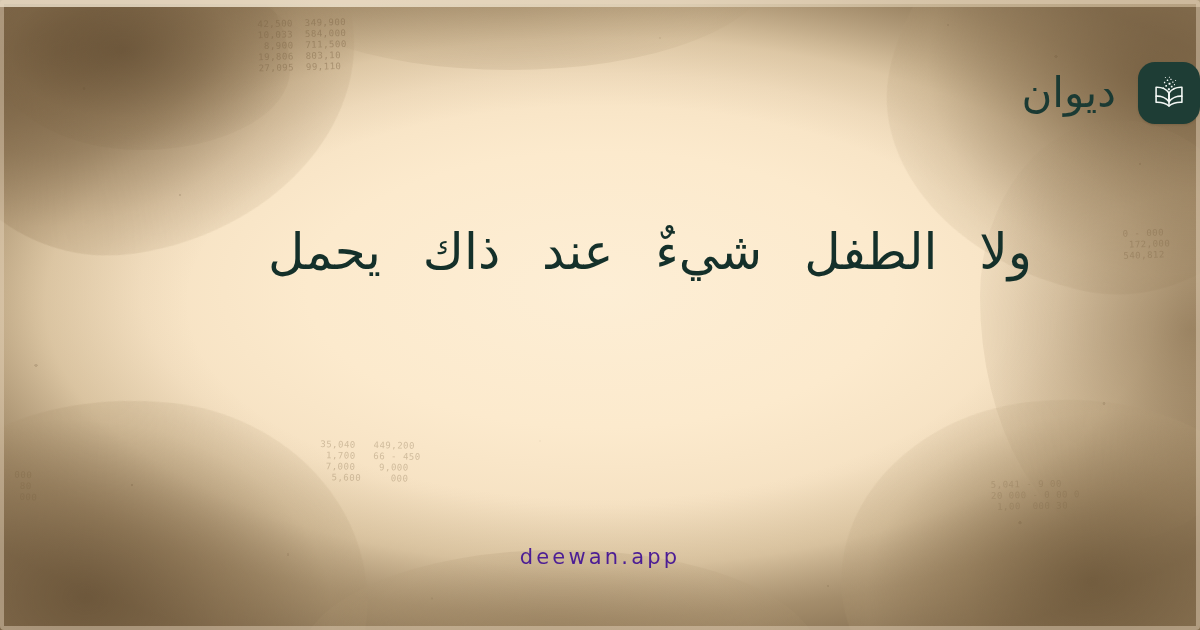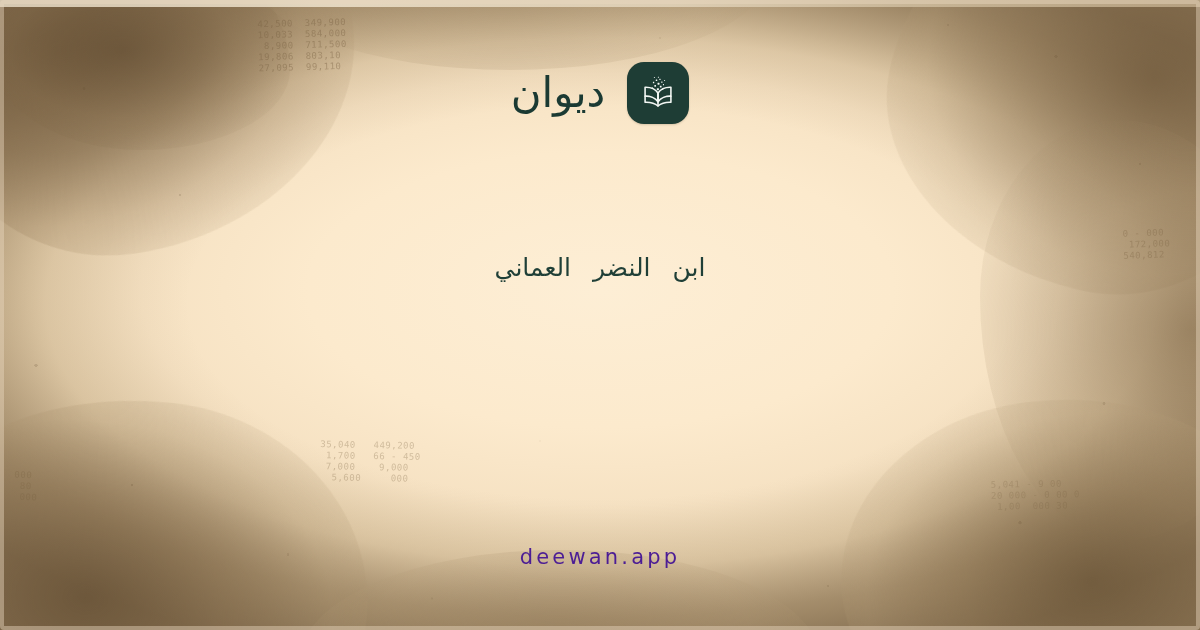--- a/index.html
+++ b/index.html
@@ -121,21 +121,21 @@
   .top-strip{
     position:absolute;left:0;right:0;top:0;height:7px;z-index:8;
     background:linear-gradient(90deg,#e6dac4 0%, #efe3cd 28%, #e3d5bc 56%, #cdbb9c 78%, #bfaa8a 100%);
     opacity:.85;
   }
 
   
   .content{
     position:relative;z-index:10;
     width:1200px;height:630px;
-    display:flex;flex-direction:column;align-items:center;
+    display:flex;flex-direction:column;align-items:flex-start;
     box-sizing:border-box;
   }
 
   
   .brand{
     display:flex;flex-direction:row;align-items:center;gap:22px;
     margin-top:62px;
   }
   .brand-mark{
     width:62px;height:62px;border-radius:17px;
@@ -257,21 +257,21 @@
               <rect x="19.1" y="4.9" width="1.1" height="1.1" rx="0.25"></rect>
               <rect x="31.4" y="8.4" width="1.1" height="1.1" rx="0.25"></rect>
             </g>
           </svg>
         </span>
       </div>
       <div class="brand-name">ديوان</div>
     </div>
 
     <div class="verse-wrap">
-      <div class="author">ابن النضر العماني</div>
+      <div class="verse">ولا الطفل شيءٌ عند ذاك يحمل</div>
     </div>
 
     <div class="footer">
       <span class="footer-url">deewan.app</span>
     </div>
 
   </div>
 </div>
 
 </body></html>

